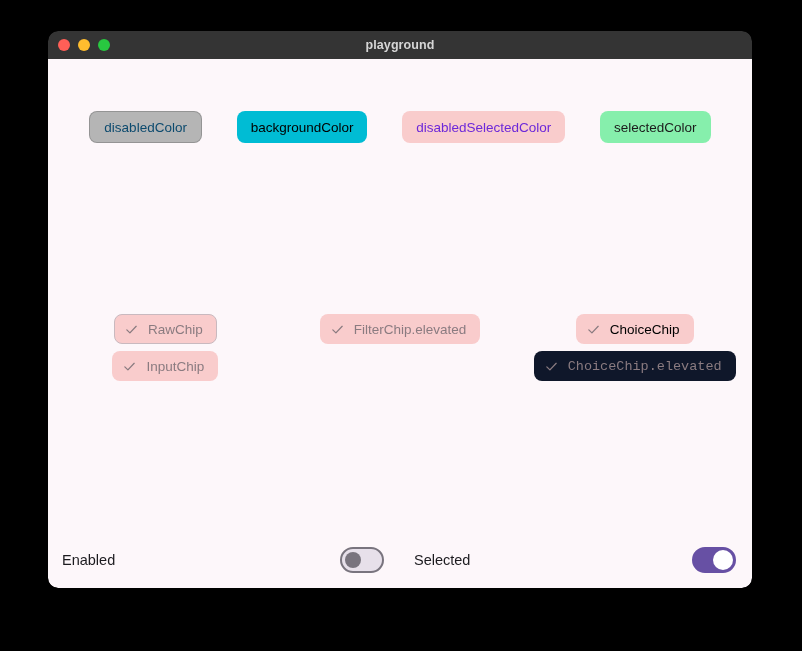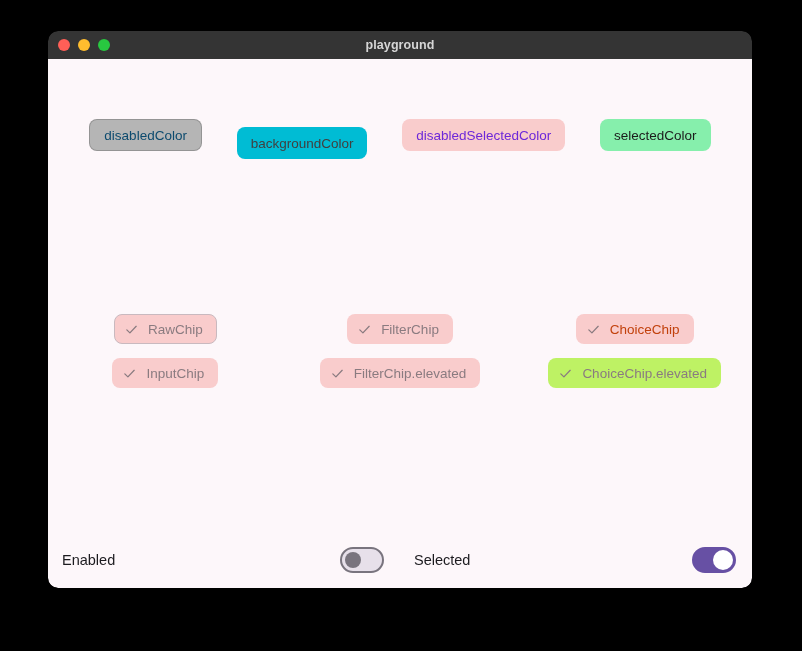--- a/index.html
+++ b/index.html
@@ -116,21 +116,21 @@
     left: 0;
     right: 0;
     top: 255px;
     display: flex;
   }
   .chip-col {
     flex: 1;
     display: flex;
     flex-direction: column;
     align-items: center;
-    gap: 14px;
+    gap: 7px;
   }
 
   .m-chip {
     display: inline-flex;
     align-items: center;
     height: 30px;
     padding: 0 14px 0 10px;
     border-radius: 8px;
     background: #F9CCCC;
     color: #8a7b80;
@@ -224,21 +224,21 @@
       </div>
       <div class="win-title">playground</div>
     </div>
 
     <div class="content">
 
       <div class="color-row">
           <div class="color-chip outlined" style="background: rgb(181, 181, 181); color: #0c4a6e; text-align: right;">
             <span>disabledColor</span>
           </div>
-          <div class="color-chip" style="background: rgb(0, 188, 212); color: #404040; margin-top: 16px;">
+          <div class="color-chip" style="background: rgb(0, 188, 212); color: #000000;">
             <span>backgroundColor</span>
           </div>
           <div class="color-chip" style="background: rgb(249, 204, 204); color: #6d28d9;">
             <span>disabledSelectedColor</span>
           </div>
           <div class="color-chip" style="background: #86efac; color: rgb(27, 27, 27);">
             <span>selectedColor</span>
           </div>
         </div>
 
@@ -261,41 +261,33 @@
               <span>InputChip</span>
             </div>
           </div>
           <div class="chip-col">
             <div class="m-chip" style="background: rgb(249, 204, 204); color: rgb(138, 123, 128);">
               <span class="check">
                 <svg viewBox="0 0 16 16" width="15" height="15" aria-hidden="true">
                   <path d="M3 8.4 L6.3 11.6 L13 4.6" fill="none" stroke="#8a7b80" stroke-width="1.35" stroke-linecap="round" stroke-linejoin="round"></path>
                 </svg>
               </span>
-              <span>FilterChip</span>
-            </div>
-            <div class="m-chip" style="background: rgb(249, 204, 204); color: rgb(138, 123, 128);">
-              <span class="check">
-                <svg viewBox="0 0 16 16" width="15" height="15" aria-hidden="true">
-                  <path d="M3 8.4 L6.3 11.6 L13 4.6" fill="none" stroke="#8a7b80" stroke-width="1.35" stroke-linecap="round" stroke-linejoin="round"></path>
-                </svg>
-              </span>
               <span>FilterChip.elevated</span>
             </div>
           </div>
           <div class="chip-col">
-            <div class="m-chip" style="background: rgb(249, 204, 204); color: #c2410c; align-items: center;">
+            <div class="m-chip" style="background: rgb(249, 204, 204); color: #000000; align-items: center;">
               <span class="check">
                 <svg viewBox="0 0 16 16" width="15" height="15" aria-hidden="true">
                   <path d="M3 8.4 L6.3 11.6 L13 4.6" fill="none" stroke="#8a7b80" stroke-width="1.35" stroke-linecap="round" stroke-linejoin="round"></path>
                 </svg>
               </span>
               <span>ChoiceChip</span>
             </div>
-            <div class="m-chip" style="background: #bef264; color: rgb(138, 123, 128);">
+            <div class="m-chip" style="background: #0f172a; color: rgb(138, 123, 128); font-family: Liberation Mono, monospace;">
               <span class="check">
                 <svg viewBox="0 0 16 16" width="15" height="15" aria-hidden="true">
                   <path d="M3 8.4 L6.3 11.6 L13 4.6" fill="none" stroke="#8a7b80" stroke-width="1.35" stroke-linecap="round" stroke-linejoin="round"></path>
                 </svg>
               </span>
               <span>ChoiceChip.elevated</span>
             </div>
           </div>
         </div>
 

